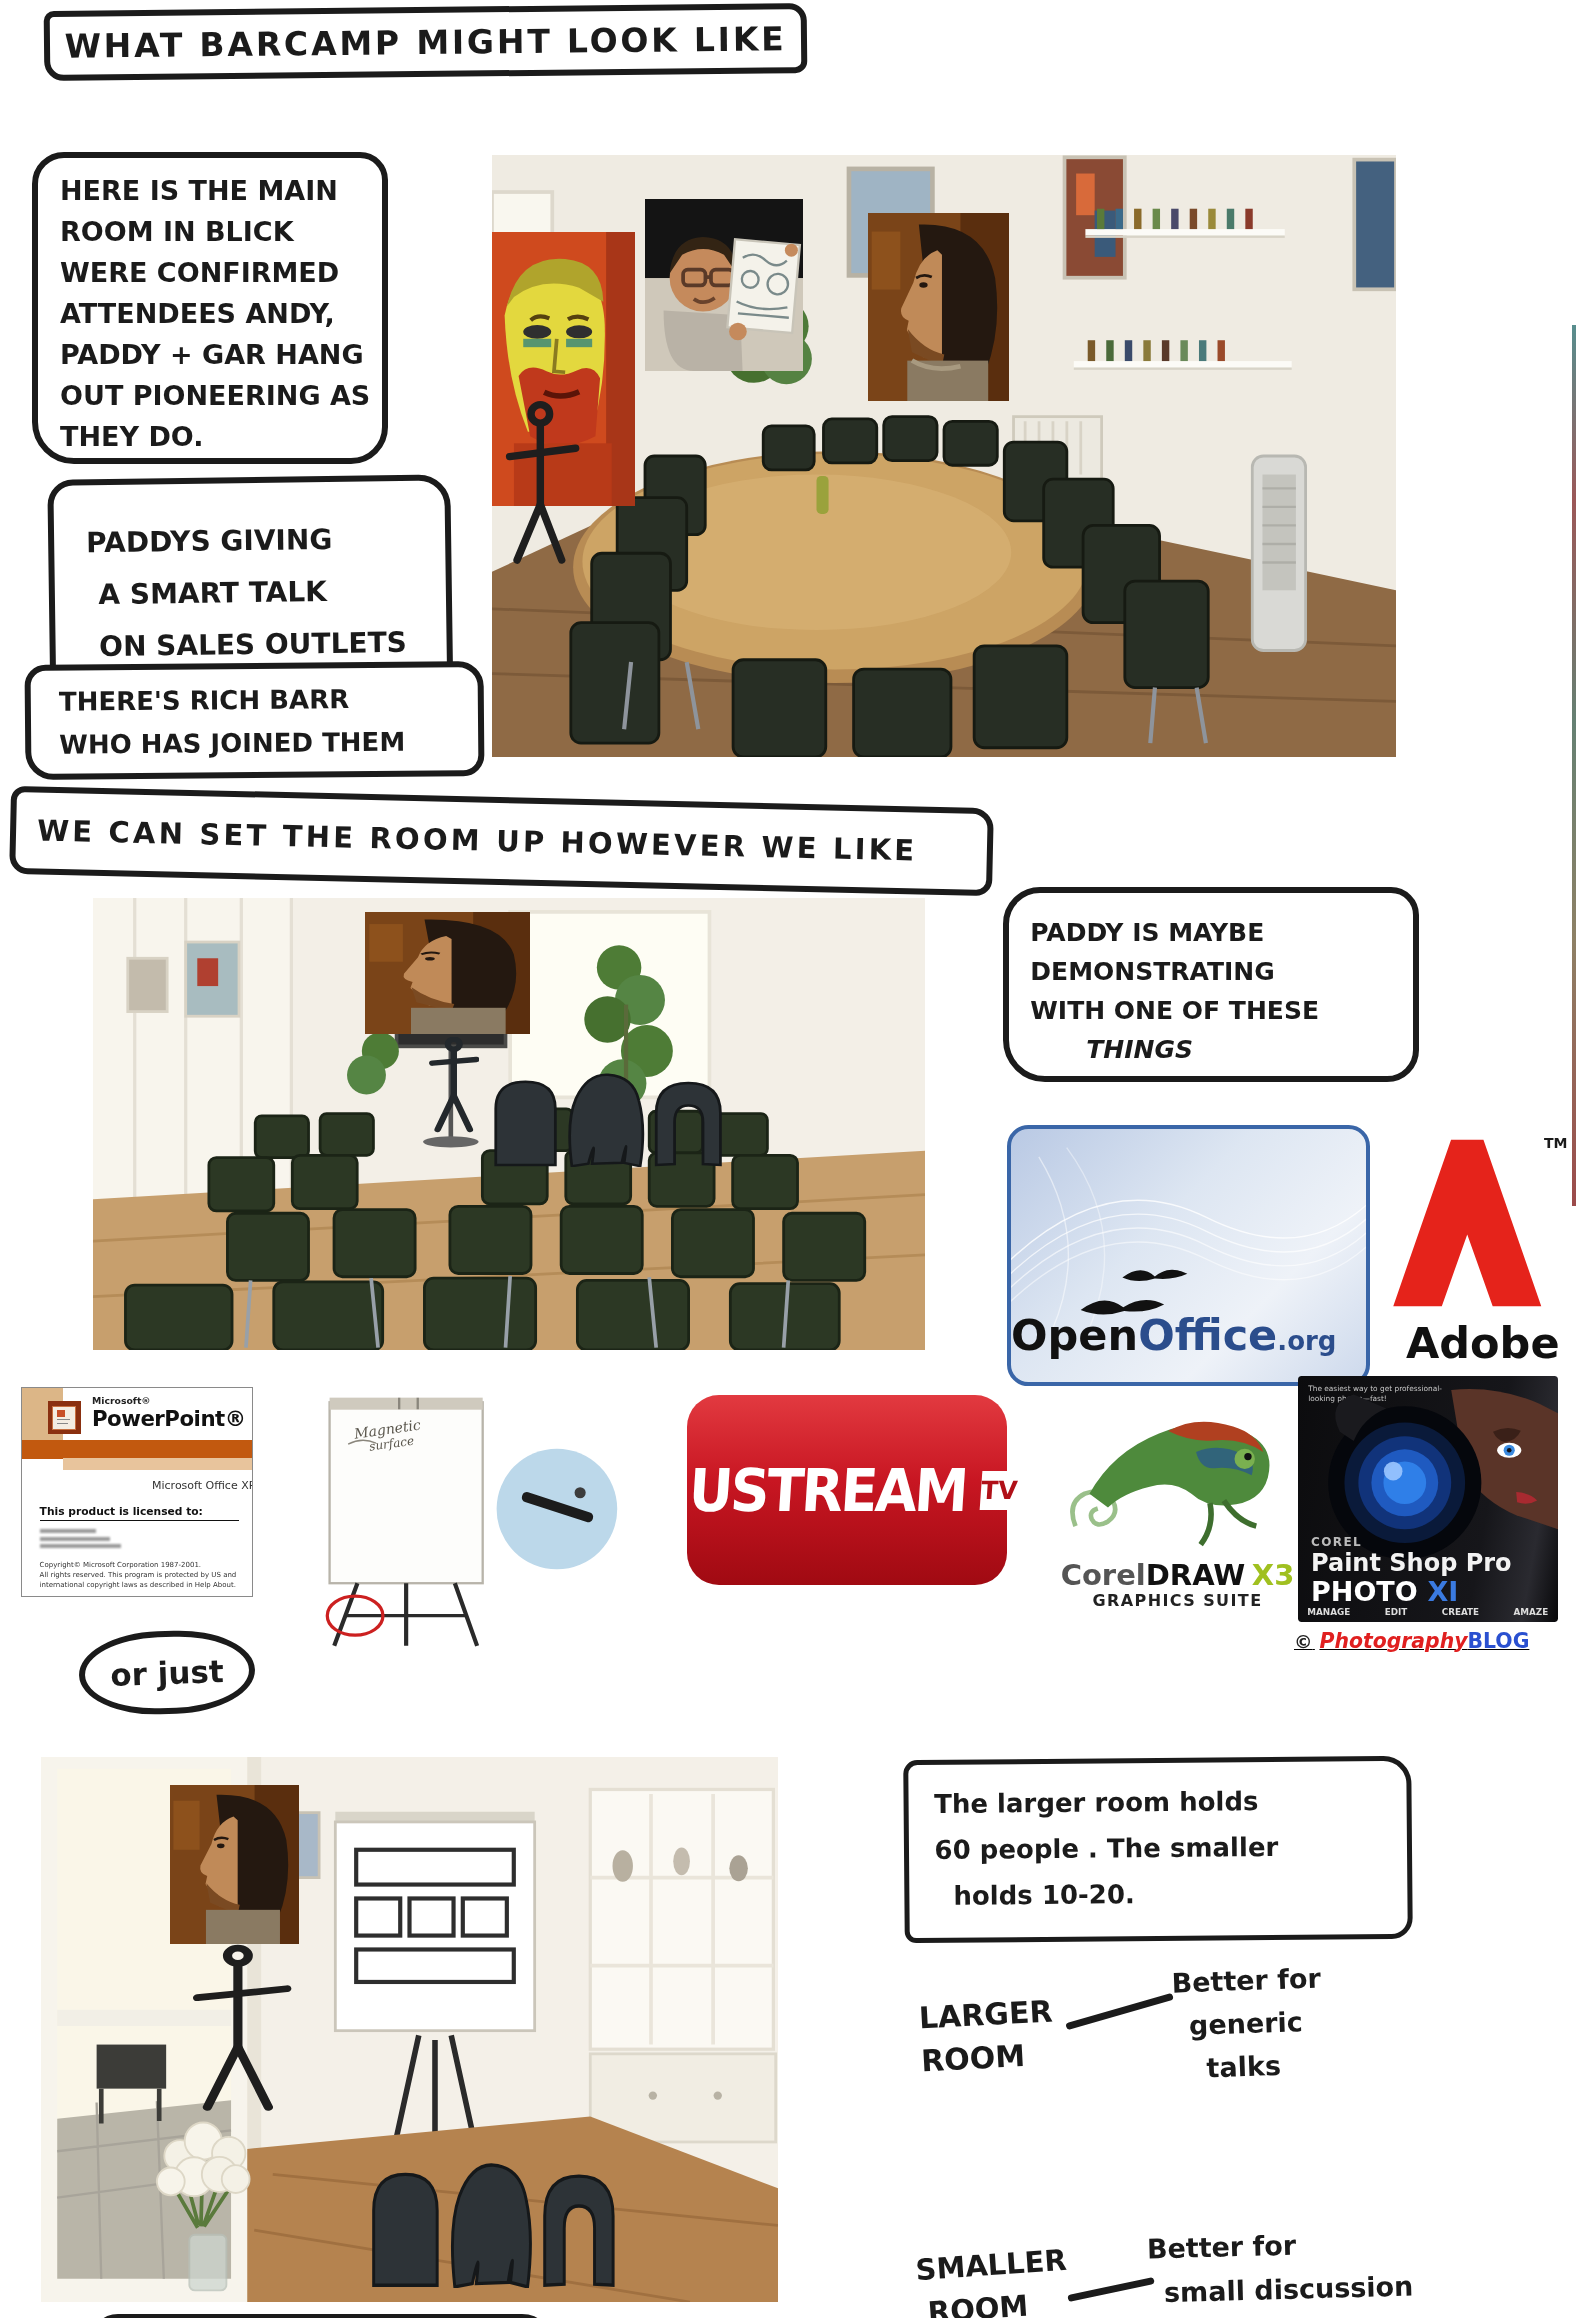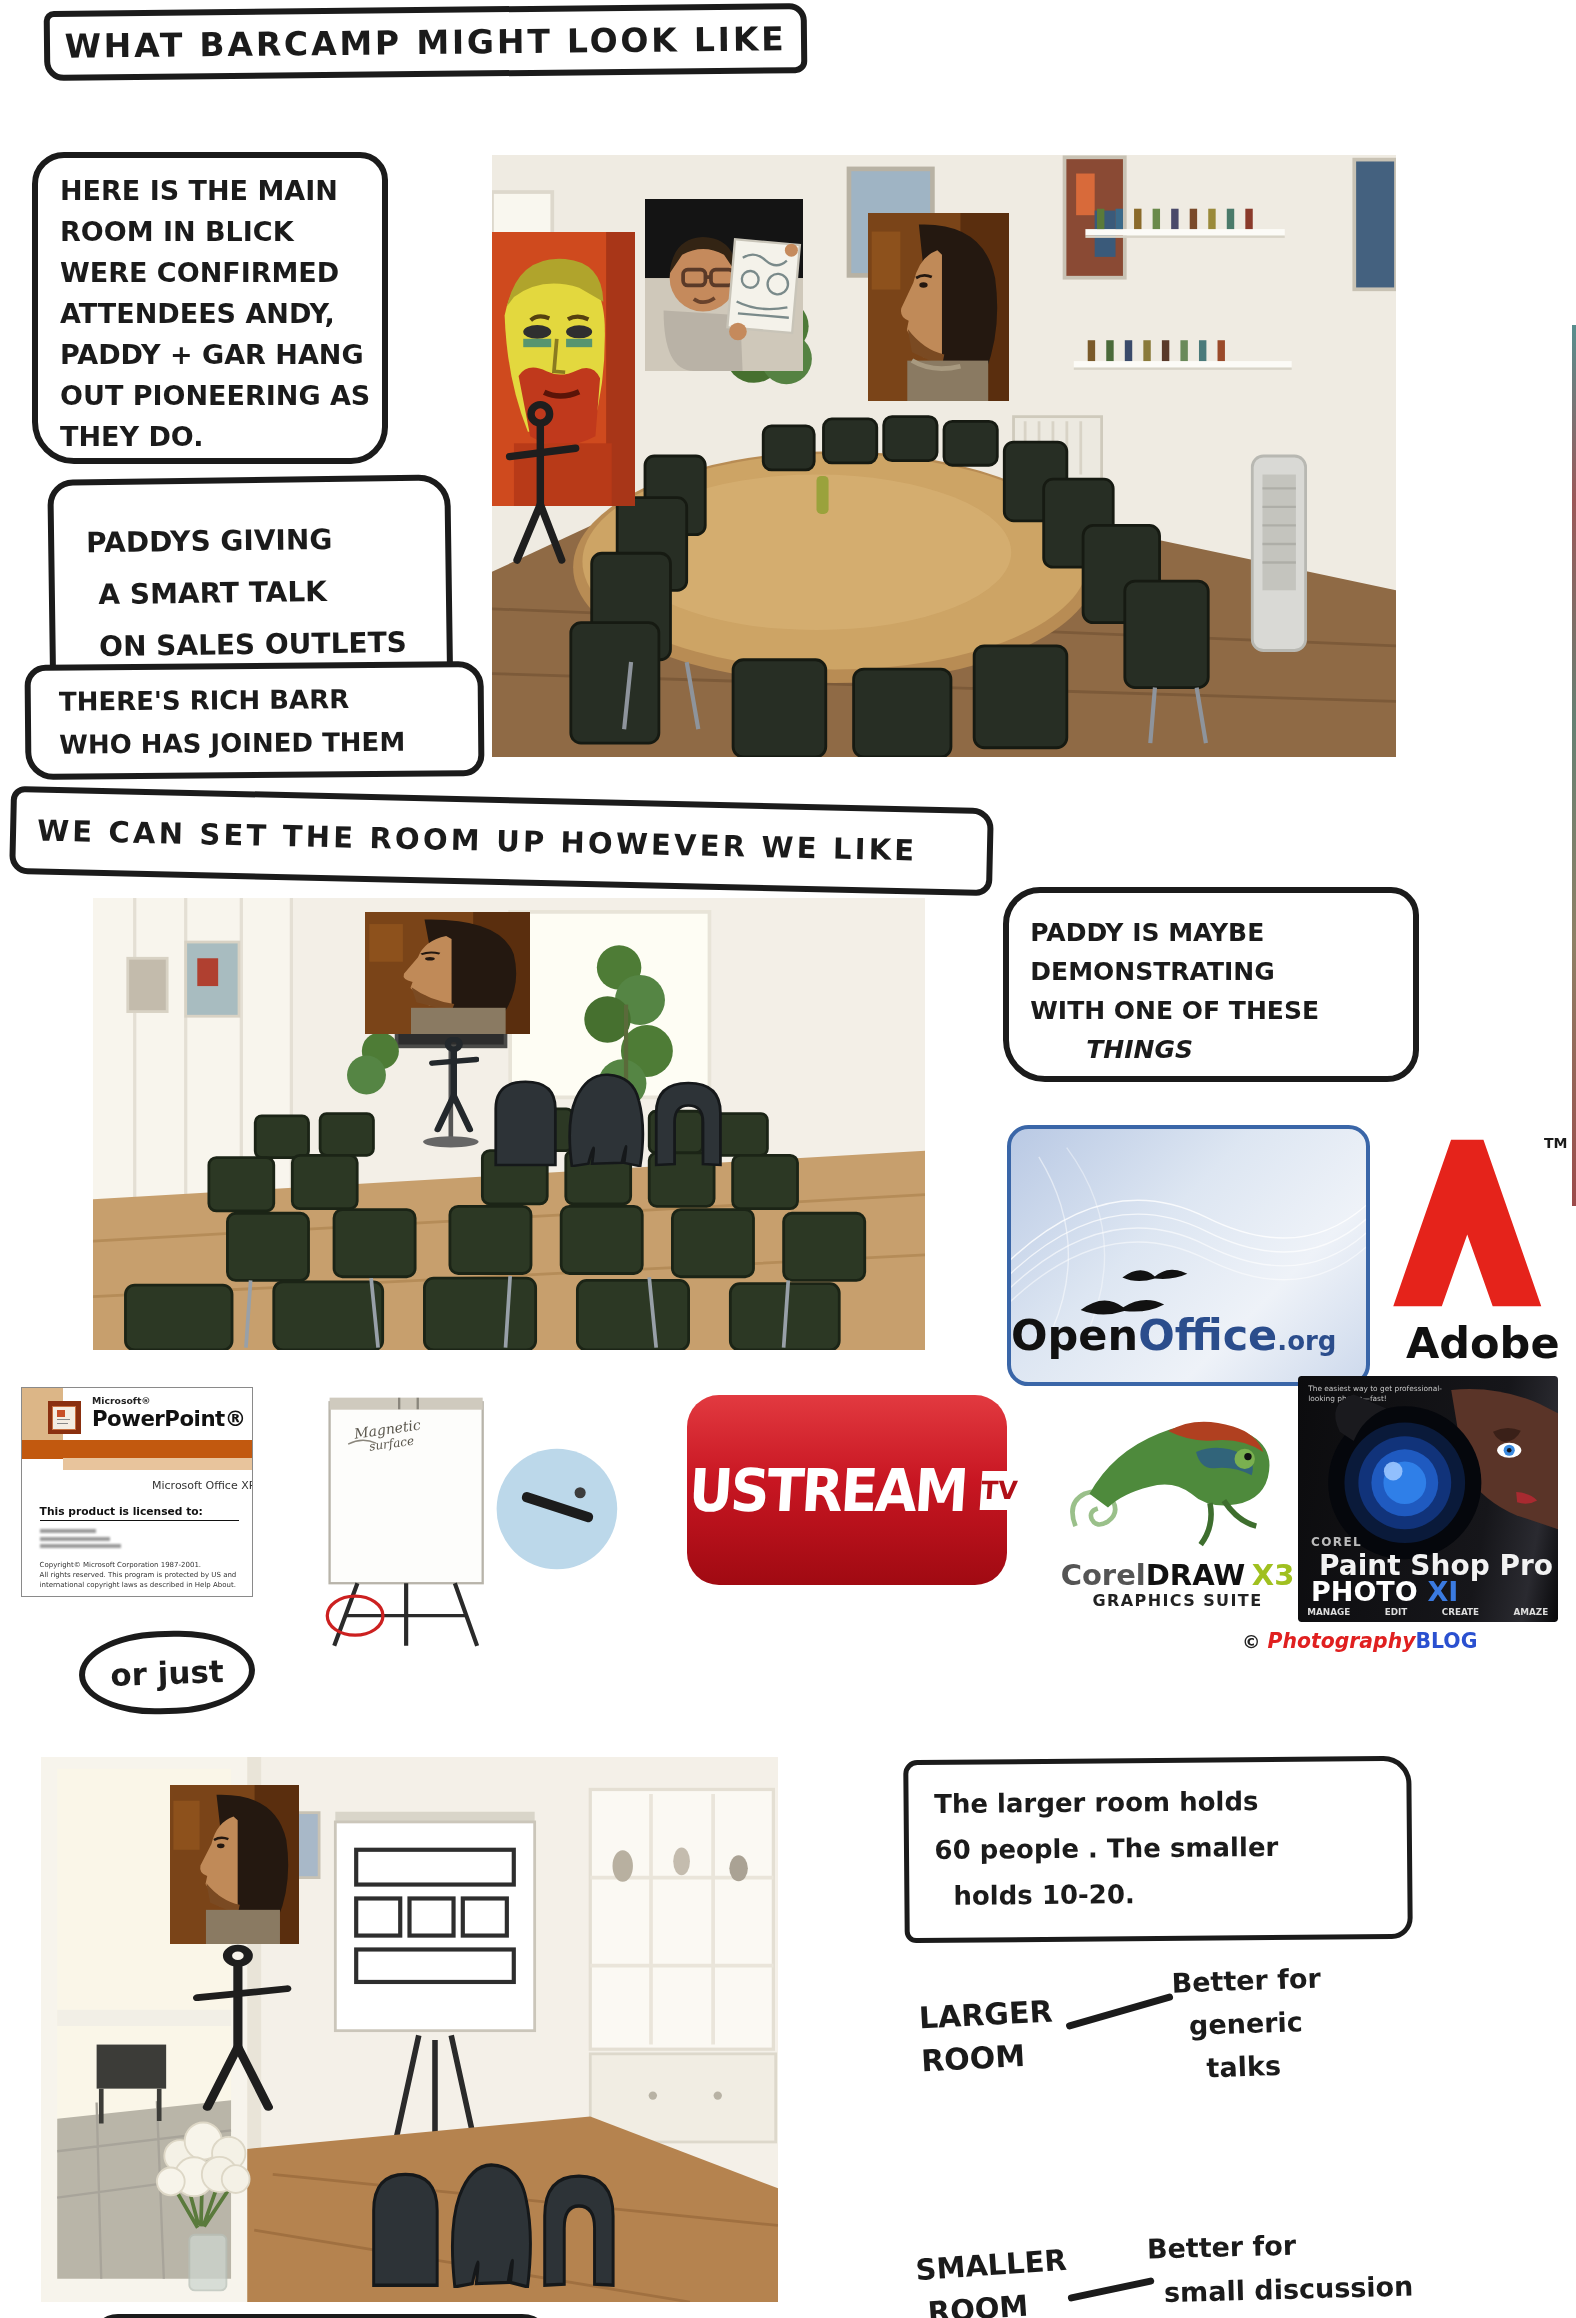--- a/index.html
+++ b/index.html
@@ -383,33 +383,33 @@
       <path d="M470,250 Q500,252 515,268 Q495,280 472,272 Z" fill="#a82a30"></path>
       <circle cx="230" cy="230" r="165" fill="#05070c"></circle>
       <circle cx="230" cy="230" r="130" fill="#0a1a3a"></circle>
       <circle cx="230" cy="230" r="100" fill="#11337a"></circle>
       <circle cx="230" cy="230" r="72" fill="#1f5ac0"></circle>
       <circle cx="230" cy="230" r="46" fill="#2f7fe8"></circle>
       <circle cx="205" cy="205" r="20" fill="#9cc6ff" opacity="0.9"></circle>
       <path d="M90,120 Q60,60 120,40 L190,70 Q140,90 120,140 Z" fill="#1a1a1e"></path>
     </svg>
     <div class="marker abs" style="left:13px;top:159px;font-size:12px;color:#bbbbbb;letter-spacing:1.4px;">COREL</div>
-    <div class="marker abs" style="left:21px;top:173px;font-size:28px;color:#f2f2f2;">Paint Shop Pro</div>
+    <div class="marker abs" style="left:13px;top:173px;font-size:24px;color:#f2f2f2;">Paint Shop Pro</div>
     <div class="abs" style="left:13px;top:200px;white-space:nowrap;">
       <span class="marker" style="font-size:27px;color:#ffffff;">PHOTO</span>
       <span class="marker" style="font-size:27px;color:#3a7ae0;padding-left:7.4px;">XI</span>
     </div>
     <div class="abs" style="left:9.3px;top:231px;width:241px;display:flex;justify-content:space-between;">
       <span class="marker" style="font-size:8.8px;color:#dddddd;">MANAGE</span>
       <span class="marker" style="font-size:8.8px;color:#dddddd;">EDIT</span>
       <span class="marker" style="font-size:8.8px;color:#dddddd;">CREATE</span>
       <span class="marker" style="font-size:8.8px;color:#dddddd;">AMAZE</span>
     </div>
   </div>
-  <div class="abs" style="left:1242px;top:1629px;white-space:nowrap;">
+  <div class="abs" style="left:1294px;top:1629px;white-space:nowrap;text-decoration:underline;">
     <span style="font-size:18.5px;color:#222;font-weight:bold;">©</span>
     <span class="marker" style="font-size:20.4px;color:#e02020;font-style:italic;padding-left:4.6px;">Photography</span><span class="marker" style="font-size:20.4px;color:#2a50d0;">BLOG</span>
   </div>
 
   <div class="bubble" style="left:79px;top:1631px;width:176px;height:83px;border-radius:50%/55%;transform:rotate(-2deg);display:flex;align-items:center;justify-content:center;">
     <span class="marker" style="font-size:31px;">or just</span>
   </div>
 
   <div class="photo" style="left:41px;top:1757px;width:737px;height:545px;">
     <svg viewBox="0 0 1590 1175" preserveAspectRatio="none">

